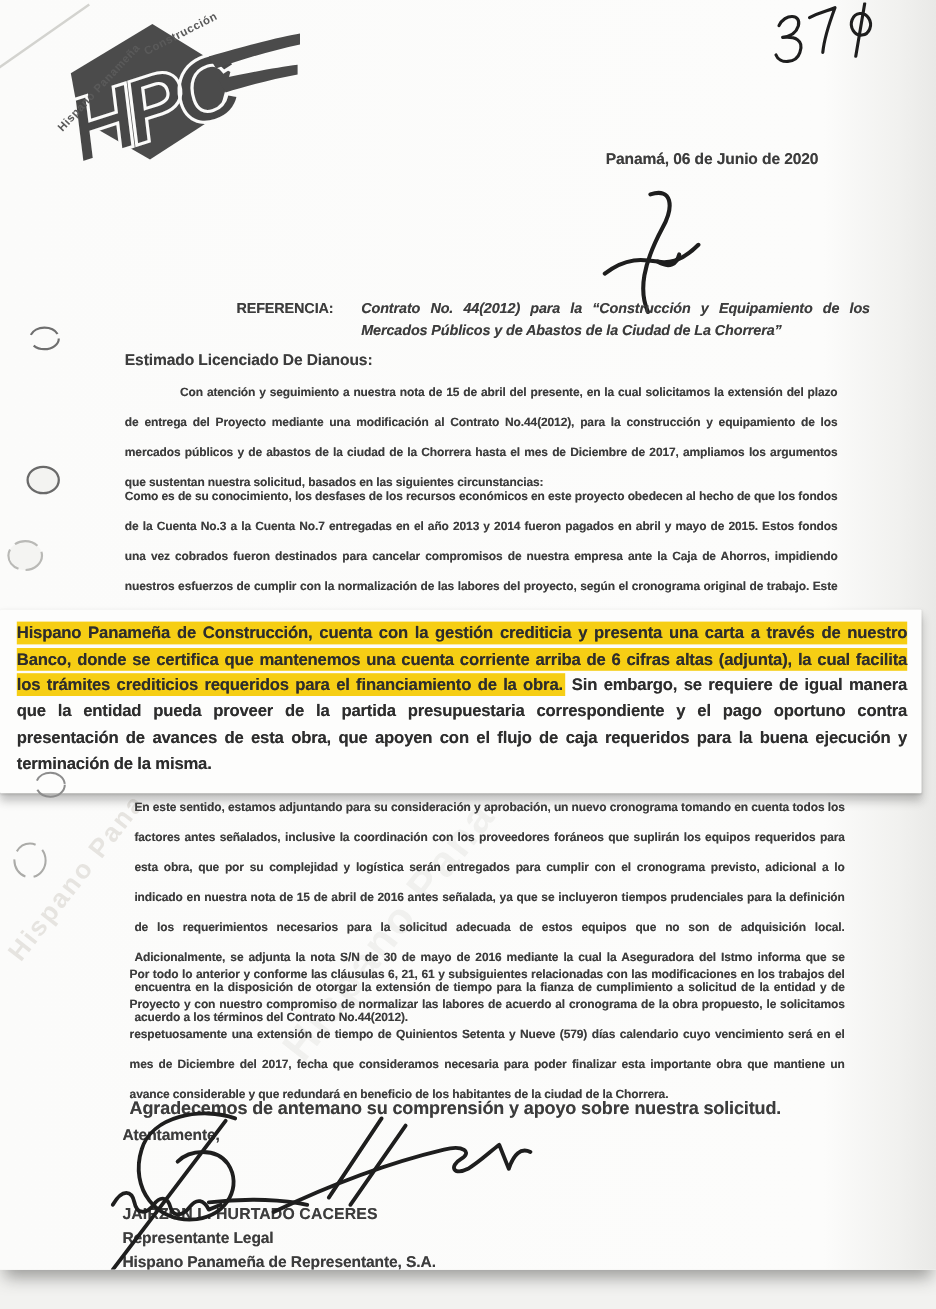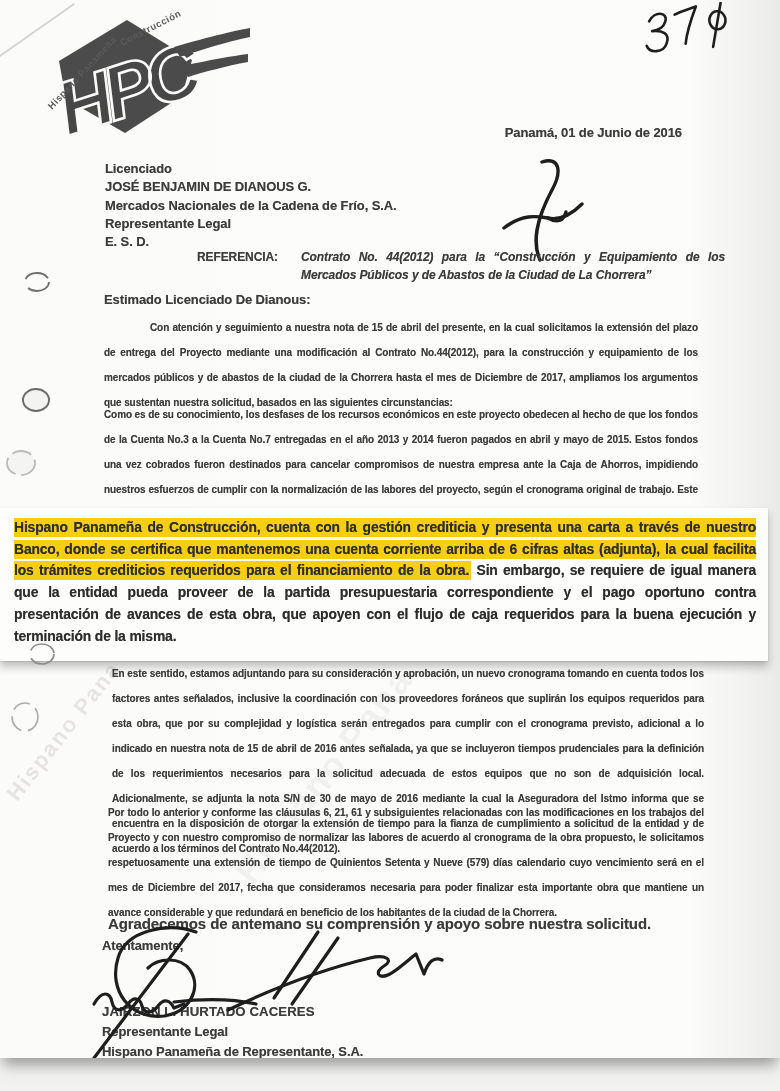--- a/index.html
+++ b/index.html
@@ -61,29 +61,22 @@
     <svg class="abs" style="left:632px;top:2px;" width="100" height="54" viewBox="0 0 100 54">
       <title>379</title>
       <g class="ink" stroke-width="2.6" transform="rotate(-6 50 26)">
         <path d="M 18,16 c 6,-10 20,-8 16,2 c -3,7 -10,8 -14,8 c 10,0 18,4 13,14 c -4,9 -18,8 -20,0"></path>
         <path d="M 44,12 c 10,-4 16,-4 22,-6 c -8,16 -12,26 -14,36"></path>
         <path d="M 86,13 a 8,9 0 1 0 0.1,0"></path>
         <path d="M 91,5 L 79,48"></path>
       </g>
     </svg>
 
-    <div class="abs txt date" style="left:380px;top:125px;width:302px;">Panamá, 01 de Junio de 2016</div>
+    <div class="abs txt date" style="left:380px;top:125px;width:302px;">Panamá, 06 de Junio de 2020</div>
 
-    <div class="abs txt recip z2" style="left:105px;top:160px;">
-      <div>Licenciado</div>
-      <div>JOSÉ BENJAMIN DE DIANOUS G.</div>
-      <div>Mercados Nacionales de la Cadena de Frío, S.A.</div>
-      <div>Representante Legal</div>
-      <div>E. S. D.</div>
-    </div>
 
     <svg class="abs" style="left:478px;top:156px;" width="120" height="110" viewBox="0 0 120 110">
       <g class="ink" stroke-width="3.4">
         <path d="M 64,6 C 82,0 84,16 74,34 C 58,64 54,86 62,104"></path>
         <path d="M 26,72 C 44,58 58,60 70,62 C 84,65 96,56 104,48"></path>
         <path d="M 70,62 c 10,6 16,2 18,-6"></path>
       </g>
     </svg>
 
     <div class="abs txt refrow z2" style="left:186px;top:249px;">

